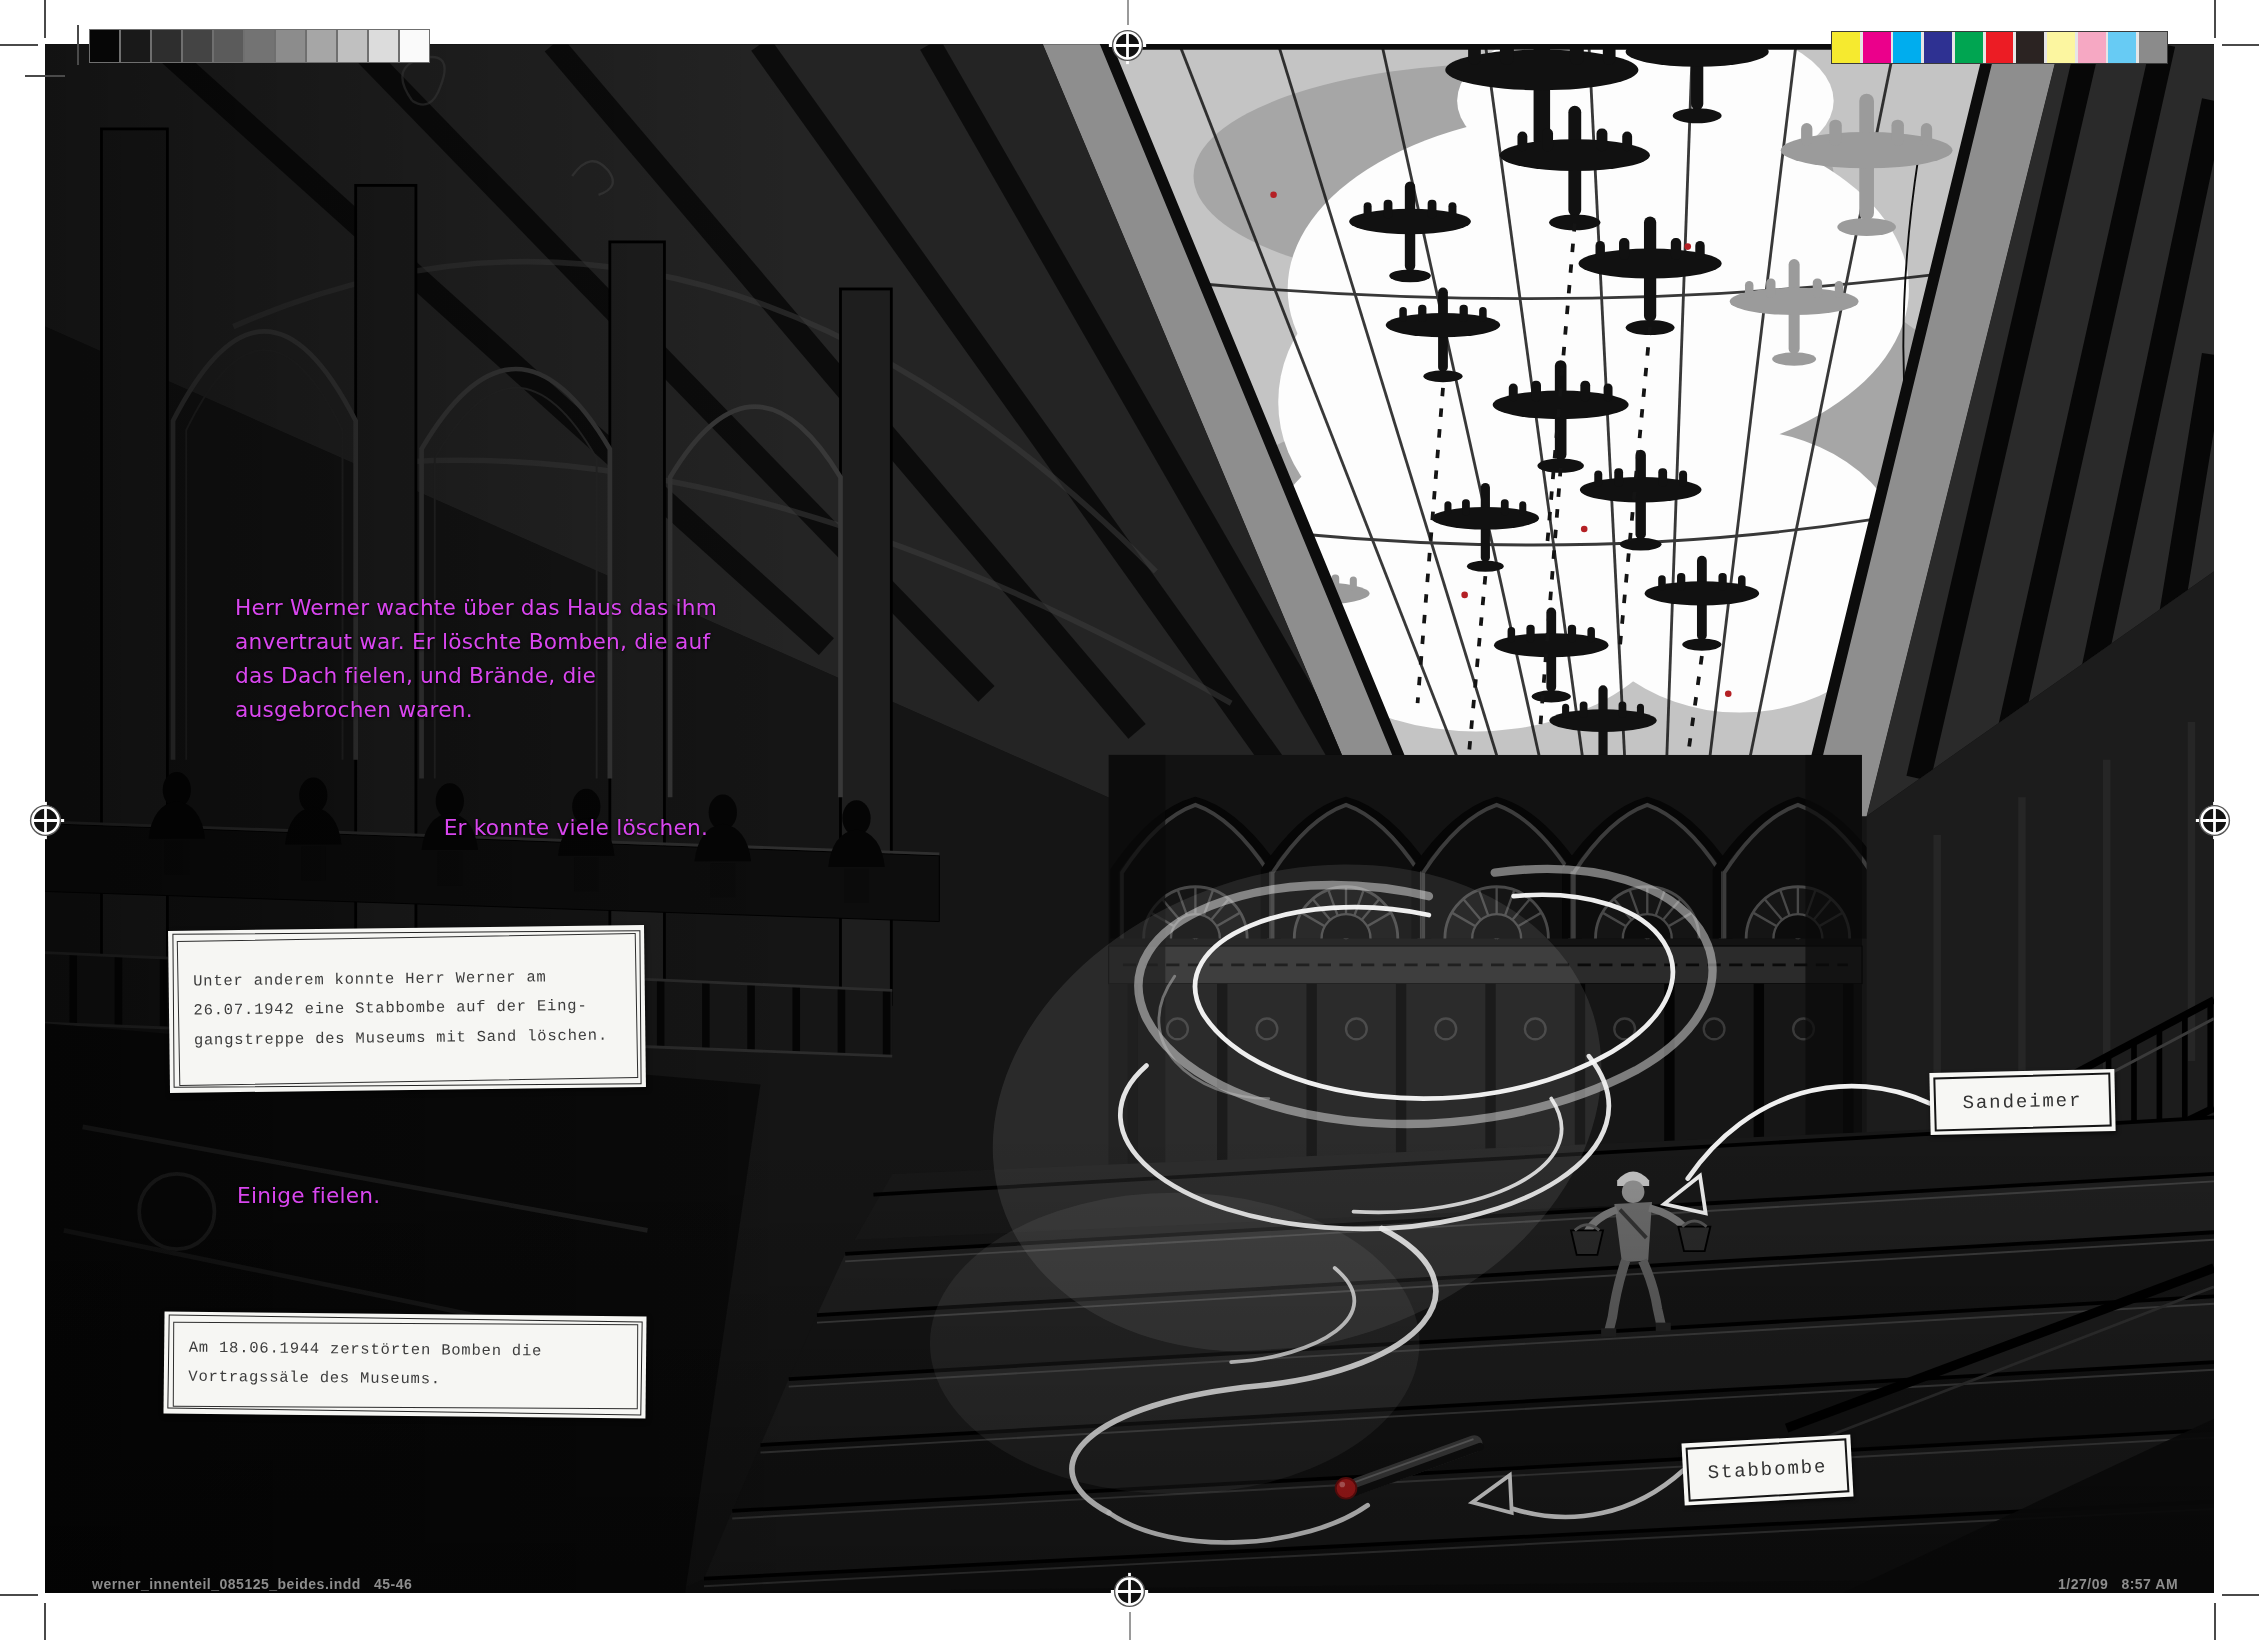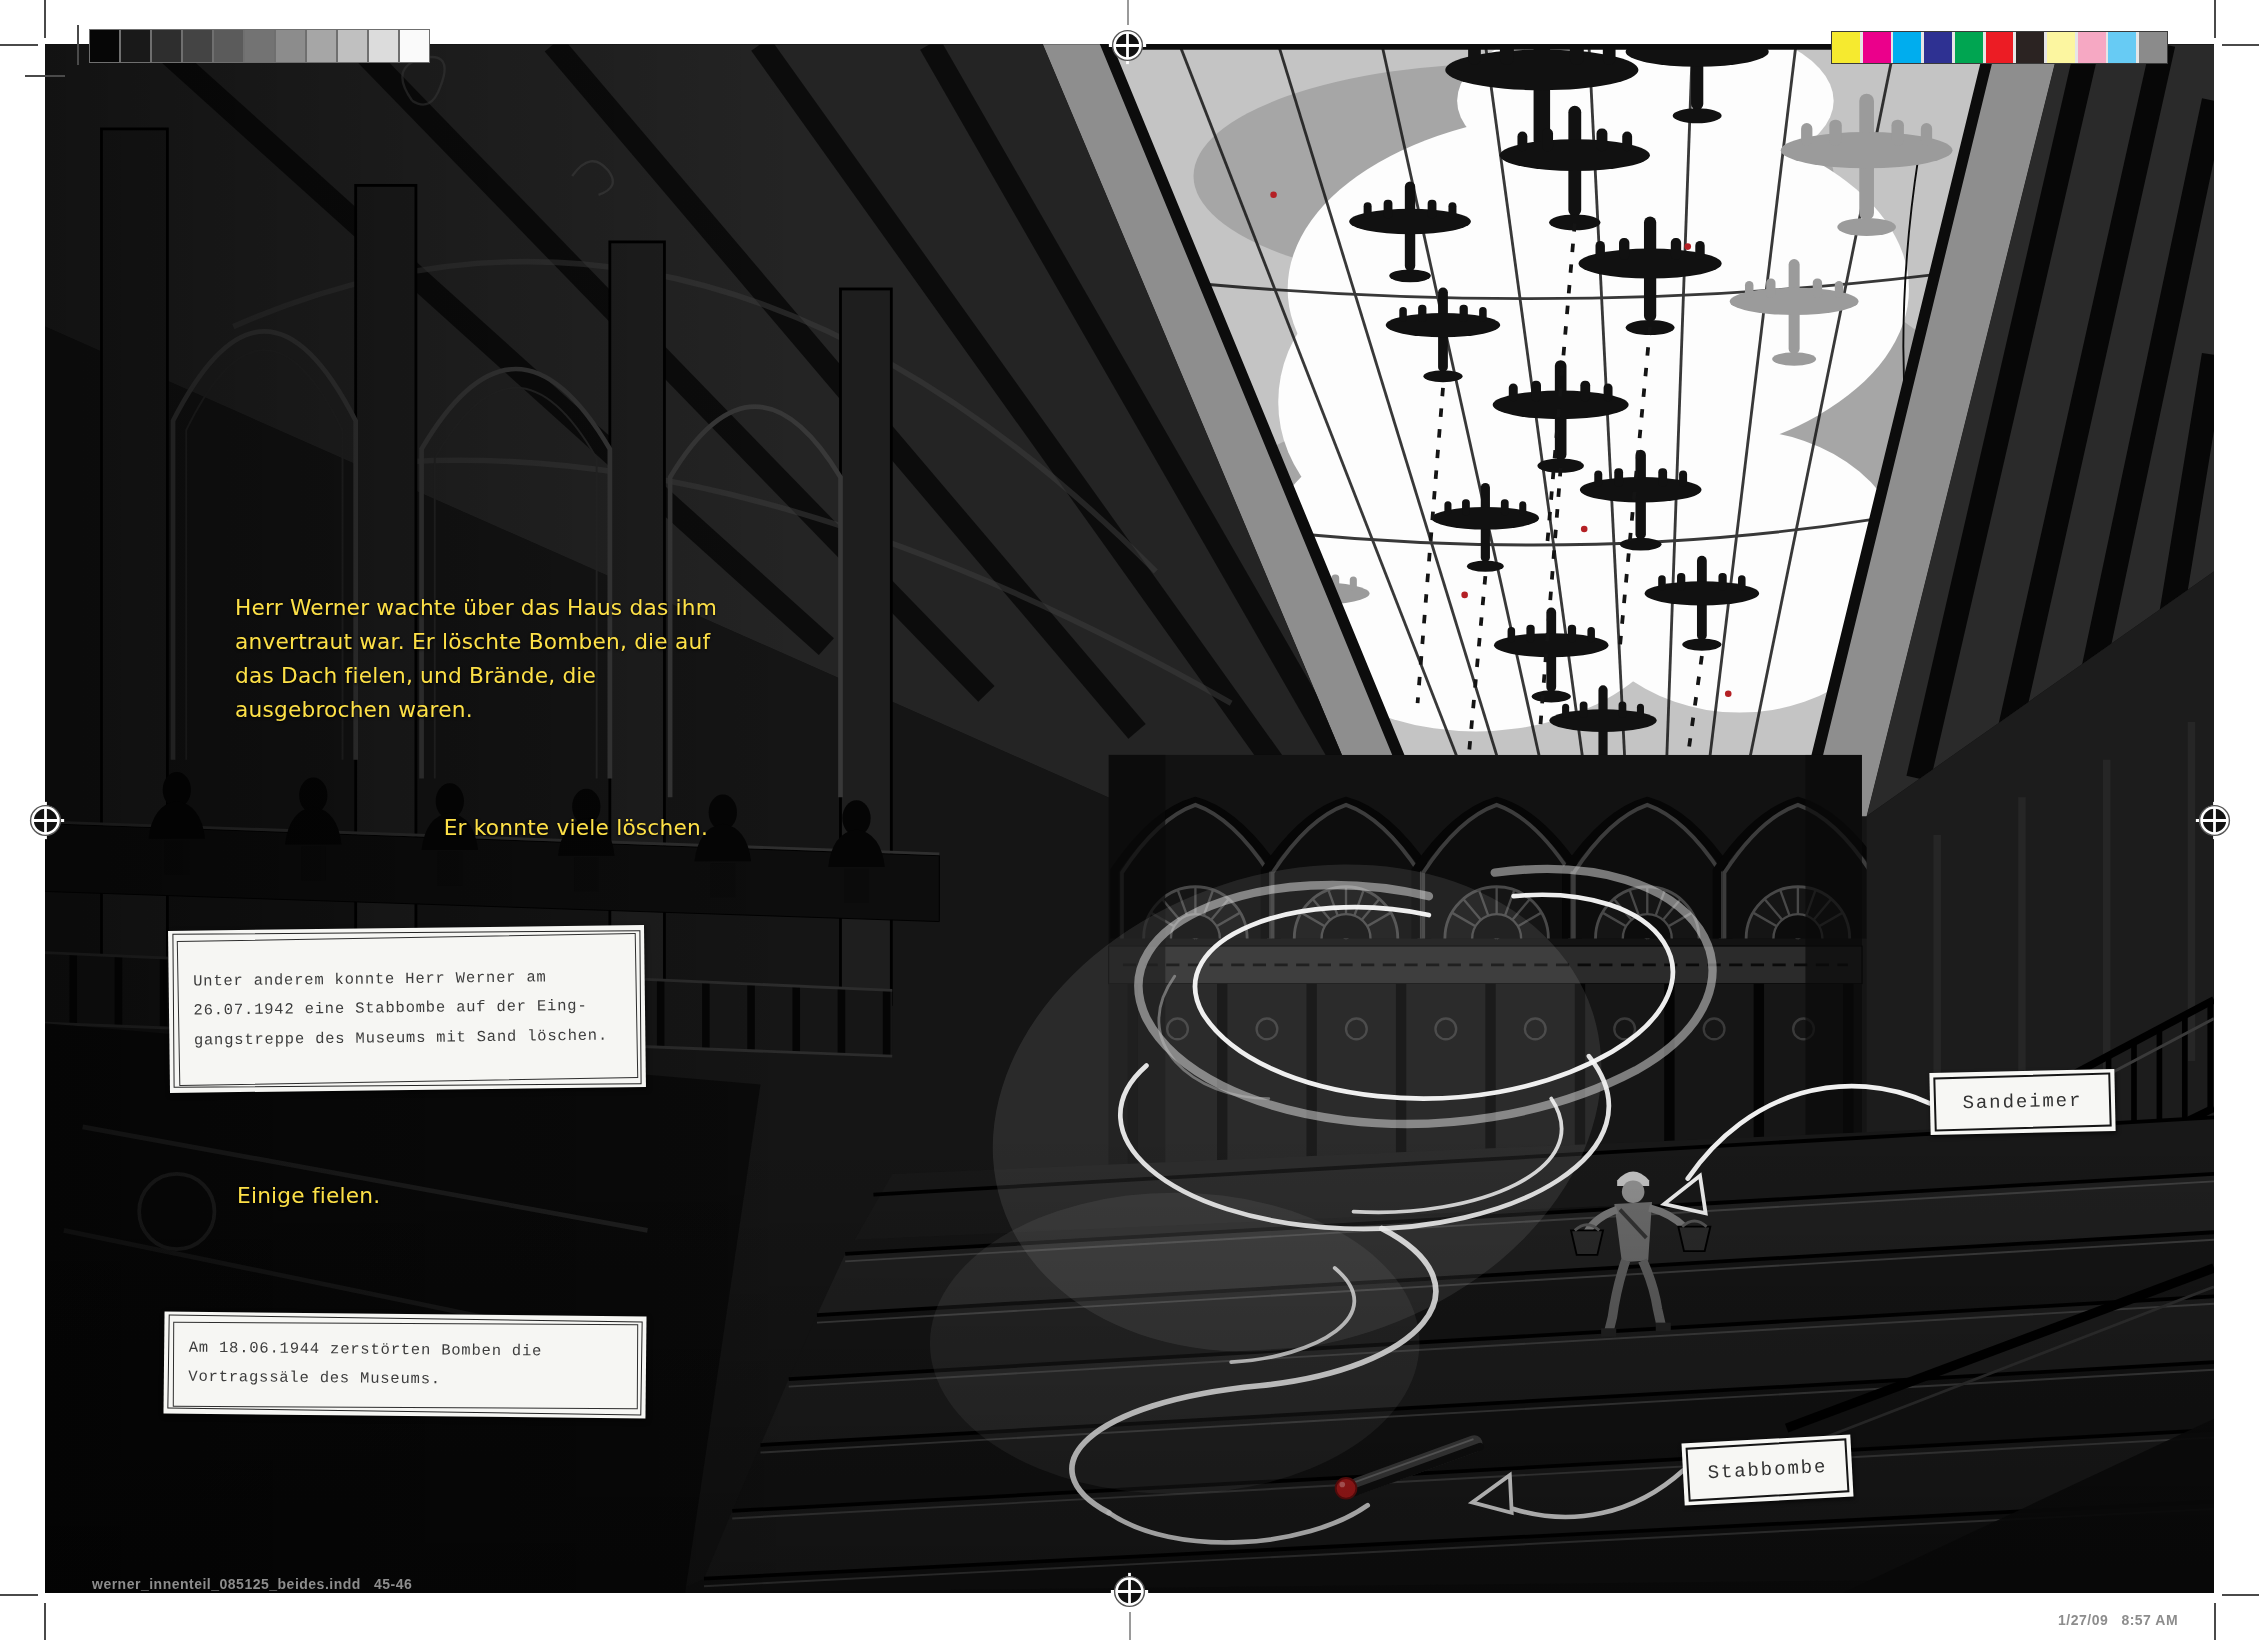--- a/index.html
+++ b/index.html
@@ -12,21 +12,21 @@
   .cropmark{position:absolute;background:#4a4a4a;}
   .regmark{position:absolute;width:41px;height:41px;}
   .tickline{position:absolute;background:#9a9a9a;}
   .calbar{position:absolute;display:flex;box-sizing:border-box;}
   .calbar.gray{left:89px;top:29px;width:341px;height:34px;border:1.9px solid #6f6f6f;background:#6f6f6f;gap:1.9px;}
   .calbar.color{left:1831px;top:31px;width:337px;height:33px;border:1.9px solid #3a3a3a;background:#e6e6e6;gap:2.8px;}
   .calbar .swatch{flex:1 1 0;}
   .slug{position:absolute;font-size:14px;font-weight:bold;color:#8d8d8d;letter-spacing:0.5px;white-space:pre;}
 
   
-  .caption{position:absolute;color:#fde047;font-family:"DejaVu Sans",sans-serif;
+  .caption{position:absolute;color:#d946ef;font-family:"DejaVu Sans",sans-serif;
            font-size:21.7px;line-height:1.56;letter-spacing:0.2px;white-space:pre-line;
            text-shadow:0 0.9px 2.8px rgba(0,0,0,.9);}
   .notebox{position:absolute;background:#f6f6f3;color:#3d3d3d;font-family:"Liberation Mono",monospace;
            font-size:15.5px;line-height:1.9;letter-spacing:0.8px;white-space:pre-line;
            display:flex;align-items:center;box-shadow:0.9px 1.9px 5.6px rgba(0,0,0,.6);}
   .notebox .inner{position:relative;z-index:2;padding:0 24.5px;}
   .notebox::before{content:"";position:absolute;inset:3.8px;border:1.9px solid #242424;transform:rotate(.25deg);}
   .notebox::after{content:"";position:absolute;inset:8.5px;border:1.4px solid #2e2e2e;transform:rotate(-.3deg);}
   .tagbox{position:absolute;background:#f7f7f4;color:#333;font-family:"Liberation Mono",monospace;
           font-size:19px;letter-spacing:1.9px;display:flex;align-items:center;justify-content:center;
@@ -452,15 +452,15 @@
     <svg width="41" height="41" viewBox="0 0 44 44">
         <circle cx="22" cy="22" r="16" fill="#fff"></circle>
         <circle cx="22" cy="22" r="12.5" fill="#111"></circle>
         <line x1="2" y1="22" x2="42" y2="22" stroke="#fff" stroke-width="3"></line>
         <line x1="22" y1="2" x2="22" y2="42" stroke="#fff" stroke-width="3"></line>
         <circle cx="22" cy="22" r="16" fill="none" stroke="#555" stroke-width="1.5"></circle>
       </svg>
   </div>
 
   <div class="slug" style="left:92px;top:1576px;">werner_innenteil_085125_beides.indd   45-46</div>
-  <div class="slug" style="left:2058px;top:1612px;">1/27/09   8:57 AM</div>
+  <div class="slug" style="left:2058px;top:1576px;">1/27/09   8:57 AM</div>
 </div>
 
 
 </body></html>

